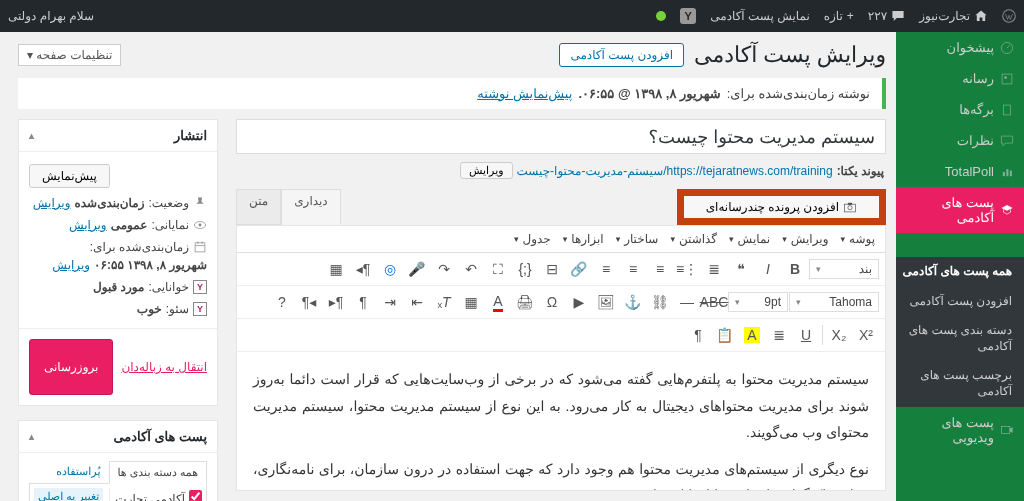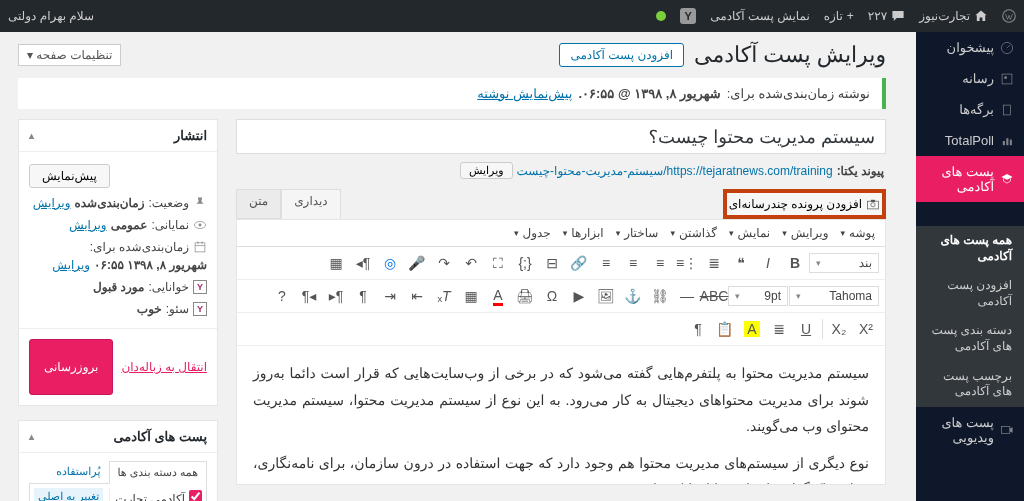--- a/index.html
+++ b/index.html
@@ -9,21 +9,21 @@
 
 .adminbar { height: 32px; background: #23282d; color: #ccc; display: flex; align-items: center; padding: 0 8px; font-size: 12px; justify-content: space-between; }
 .adminbar .right { display: flex; align-items: center; gap: 14px; }
 .adminbar .left { display: flex; align-items: center; gap: 12px; }
 .ab-item { cursor: pointer; display: flex; align-items: center; gap: 4px; color: #ccc; }
 .ab-count { color: #ccc; }
 .yoast-dot { width: 10px; height: 10px; background: #7ad03a; border-radius: 50%; display: inline-block; }
 .yoast-icon { width: 16px; height: 16px; background: #999; border-radius: 3px; display: flex; align-items: center; justify-content: center; font-size: 11px; color: #23282d; font-weight: bold; }
 
 
-.sidemenu { position: absolute; top: 32px; right: 0; width: 108px; height: 469px; background: #0f172a; color: #ccc; font-size: 13px; overflow: hidden; }
+.sidemenu { position: absolute; top: 32px; right: 0; width: 128px; height: 469px; background: #15803d; color: #ccc; font-size: 13px; overflow: hidden; }
 .menu-item { padding: 8px 10px; cursor: pointer; display: flex; align-items: center; gap: 6px; }
 .menu-item.current { background: #e91e63; color: #fff; }
 .menu-item.sub { background: #32373c; color: #ccc; font-size: 12px; padding: 7px 12px 7px 6px; line-height: 1.3; }
 .menu-item.sub.active { color: #fff; font-weight: bold; margin-top: 24px; }
 .micon { width: 14px; height: 14px; opacity: 0.6; flex-shrink: 0; }
 
 
 .main { position: absolute; top: 32px; right: 120px; left: 0; bottom: 0; padding: 10px 18px; overflow: hidden; }
 .header-row { display: flex; align-items: center; gap: 10px; justify-content: space-between; }
 .page-title { font-size: 22px; font-weight: 400; color: #23282d; }
@@ -36,21 +36,21 @@
 .cols { display: flex; gap: 18px; margin-top: 6px; }
 .col-main { flex: 1; min-width: 0; }
 .col-side { width: 200px; flex-shrink: 0; }
 
 #titlewrap input { width: 100%; padding: 6px 10px; font-size: 18px; border: 1px solid #ddd; background: #fff; color: #32373c; }
 .permalink { margin: 8px 2px; font-size: 12px; display: flex; align-items: center; gap: 4px; }
 .permalink a { color: #0073aa; text-decoration: none; }
 .btn-sm { border: 1px solid #ccc; background: #f7f7f7; padding: 1px 8px; font-size: 11px; border-radius: 3px; cursor: pointer; }
 
 .editor-top { display: flex; justify-content: space-between; margin-top: 10px; }
-.media-btn { border: 4px solid #c2410c; background: #f7f7f7; padding: 4px 2px; font-size: 12px; cursor: pointer; display: flex; align-items: center; gap: 4px; }
+.media-btn { border: 7px solid #c2410c; background: #f7f7f7; padding: 4px 22px; font-size: 12px; cursor: pointer; display: flex; align-items: center; gap: 4px; }
 .tabs { display: flex; }
 .tab { border: 1px solid #ddd; padding: 4px 12px; background: #ebebeb; color: #555; font-size: 12px; cursor: pointer; }
 .tab.active { background: #f5f5f5; border-bottom-color: #f5f5f5; }
 
 .editor-box { border: 1px solid #e5e5e5; background: #fff; }
 .menubar { display: flex; gap: 4px; padding: 4px 6px; border-bottom: 1px solid #ddd; font-size: 12px; background: #fff; }
 .menubar span { padding: 2px 4px; cursor: pointer; display: flex; align-items: center; gap: 2px; }
 .carrot::after { content: "▾"; font-size: 9px; margin-right: 2px; }
 
 .toolbar { display: flex; flex-wrap: wrap; gap: 1px; padding: 3px 6px; border-bottom: 1px solid #eee; background: #fff; align-items: center; }
@@ -142,20 +142,26 @@
         <span>رسانه</span>
       </div>
   <div class="menu-item">
         <svg class="micon" viewBox="0 0 20 20" fill="currentColor">
           <rect x="5" y="3" width="10" height="14" fill="none" stroke="currentColor"></rect>
         </svg>
         <span>برگه‌ها</span>
       </div>
   <div class="menu-item">
         <svg class="micon" viewBox="0 0 20 20" fill="currentColor">
+          <path d="M2 3h16v10H8l-4 4v-4H2z" fill="none" stroke="currentColor"></path>
+        </svg>
+        <span>نظرات</span>
+      </div>
+  <div class="menu-item">
+        <svg class="micon" viewBox="0 0 20 20" fill="currentColor">
           <rect x="4" y="10" width="3" height="6"></rect>
           <rect x="9" y="6" width="3" height="10"></rect>
           <rect x="14" y="8" width="3" height="8"></rect>
         </svg>
         <span>TotalPoll</span>
       </div>
   <div class="menu-item current">
         <svg class="micon" viewBox="0 0 20 20" fill="currentColor" style="opacity:1">
           <path d="M10 3l8 4-8 4-8-4z"></path>
           <path d="M5 9v4l5 3 5-3V9" fill="none" stroke="currentColor"></path>

